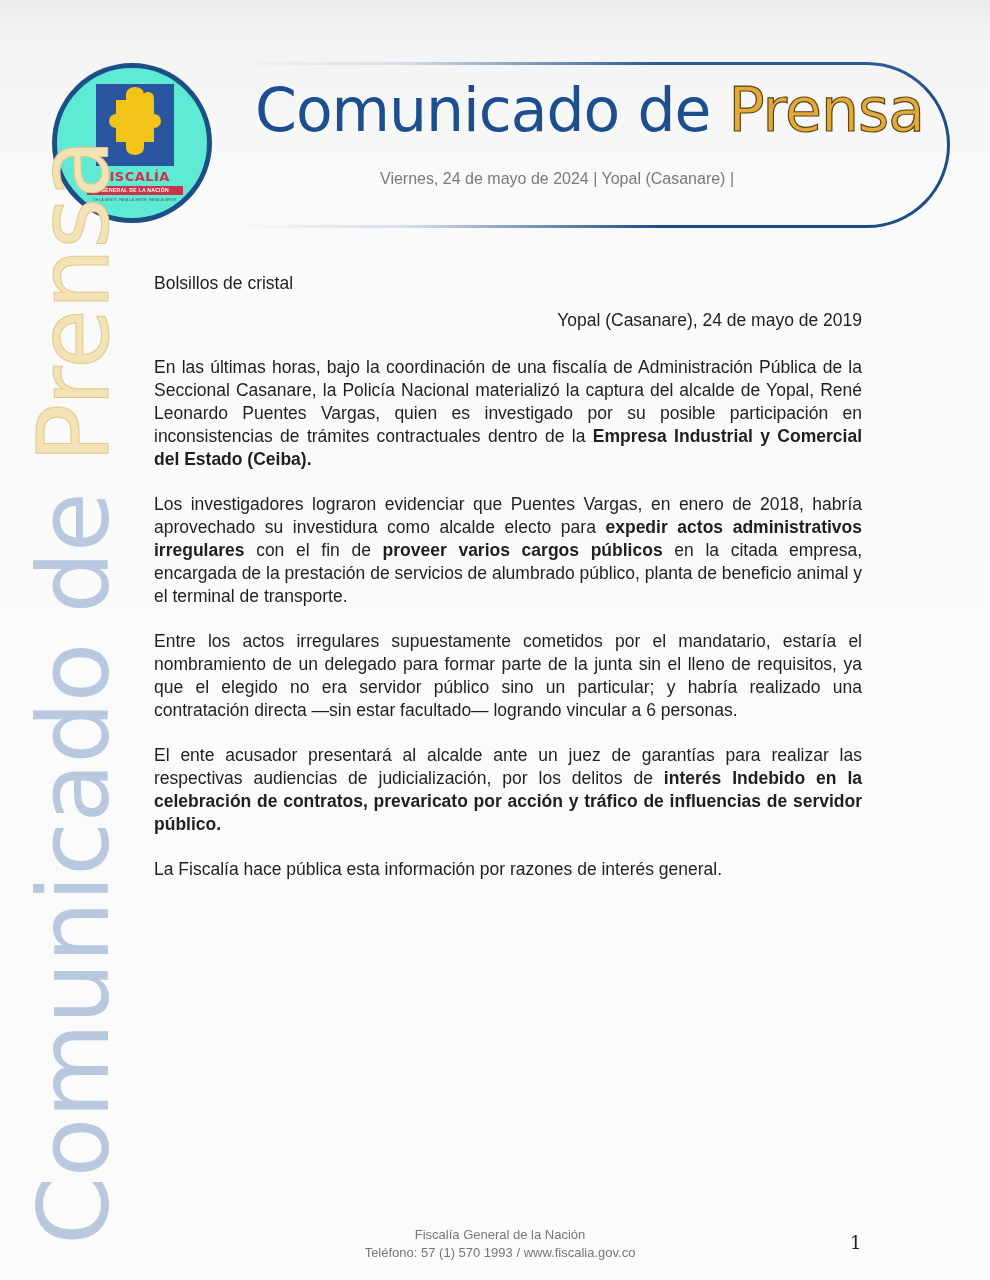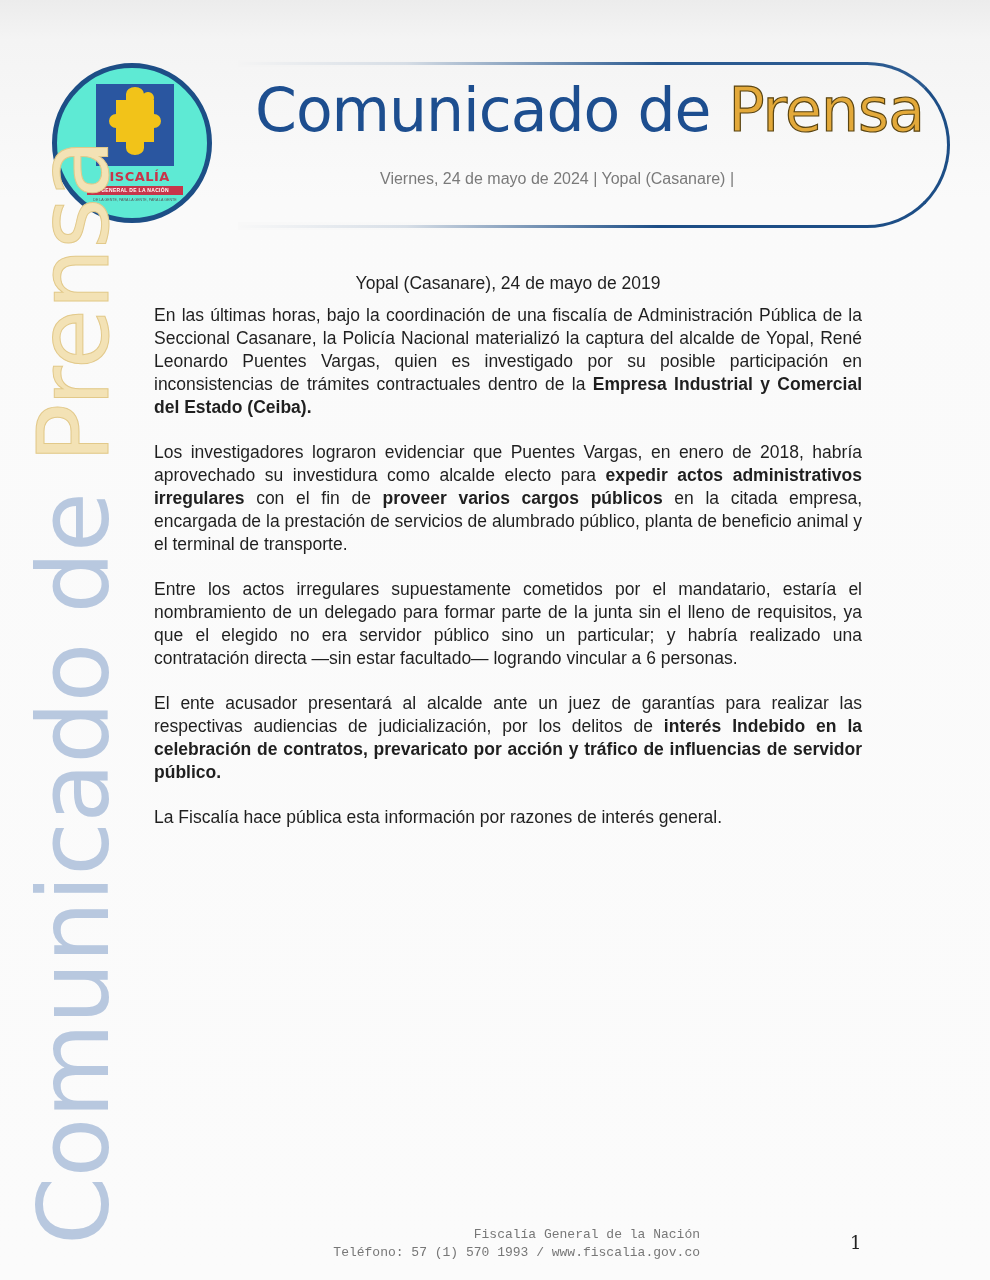--- a/index.html
+++ b/index.html
@@ -78,27 +78,27 @@
   .watermark .w-gold { color: #f3e2b5; -webkit-text-stroke: 1px #e2c98a; }
 
   
   .content {
     position: absolute; left: 154px; top: 272px; width: 708px;
     font-size: 17.5px; line-height: 23px; color: #1f1f1f;
   }
   .content p { margin: 0 0 22px 0; text-align: justify; }
   .content .section { margin-bottom: 14px; text-align: left; }
   .content .headline { font-weight: bold; text-align: justify; text-align-last: left; margin-bottom: 22px; letter-spacing: 0.2px; }
-  .content .place-date { margin-bottom: 9px; text-align: center; }
+  .content .place-date { margin-bottom: 24px; text-align: right; }
   .content b { font-weight: bold; }
 
   
   .footer {
-    position: absolute; left: 300px; top: 1226px; width: 400px; text-align: right;
-    font-family: Liberation Mono, monospace; font-size: 13px; line-height: 18px; color: #777;
+    position: absolute; left: 300px; top: 1226px; width: 400px; text-align: center;
+    font-family: Liberation Sans, sans-serif; font-size: 13px; line-height: 18px; color: #777;
   }
   .page-num {
     position: absolute; left: 850px; top: 1232px;
     font-family: "DejaVu Serif", serif; font-size: 18px; color: #222;
   }
 </style>
 </head>
 <body>
 
 <div class="page">
@@ -123,20 +123,21 @@
     <span class="t-gold">Prensa</span>
   </div>
   <div class="dateline">Viernes, 24 de mayo de 2024 | Yopal (Casanare) |</div>
 
   <div class="watermark">
     <span class="w-blue">Comunicado de</span>
     <span class="w-gold">Prensa</span>
   </div>
 
   <div class="content">
+    <p class="section">Bolsillos de cristal</p>
     <p class="place-date">Yopal (Casanare), 24 de mayo de 2019</p>
 
     <p><span>En las últimas horas, bajo la coordinación de una fiscalía de Administración Pública de la Seccional Casanare, la Policía Nacional materializó la captura del alcalde de Yopal, René Leonardo Puentes Vargas, quien es investigado por su posible participación en inconsistencias de trámites contractuales dentro de la </span><b>Empresa Industrial y Comercial del Estado (Ceiba).</b></p>
 
     <p><span>Los investigadores lograron evidenciar que Puentes Vargas, en enero de 2018, habría aprovechado su investidura como alcalde electo para </span><b>expedir actos administrativos irregulares</b><span> con el fin de </span><b>proveer varios cargos públicos</b><span> en la citada empresa, encargada de la prestación de servicios de alumbrado público, planta de beneficio animal y el terminal de transporte.</span></p>
 
     <p>Entre los actos irregulares supuestamente cometidos por el mandatario, estaría el nombramiento de un delegado para formar parte de la junta sin el lleno de requisitos, ya que el elegido no era servidor público sino un particular; y habría realizado una contratación directa —sin estar facultado— logrando vincular a 6 personas.</p>
 
     <p><span>El ente acusador presentará al alcalde ante un juez de garantías para realizar las respectivas audiencias de judicialización, por los delitos de </span><b>interés Indebido en la celebración de contratos, prevaricato por acción y tráfico de influencias de servidor público.</b></p>
 

